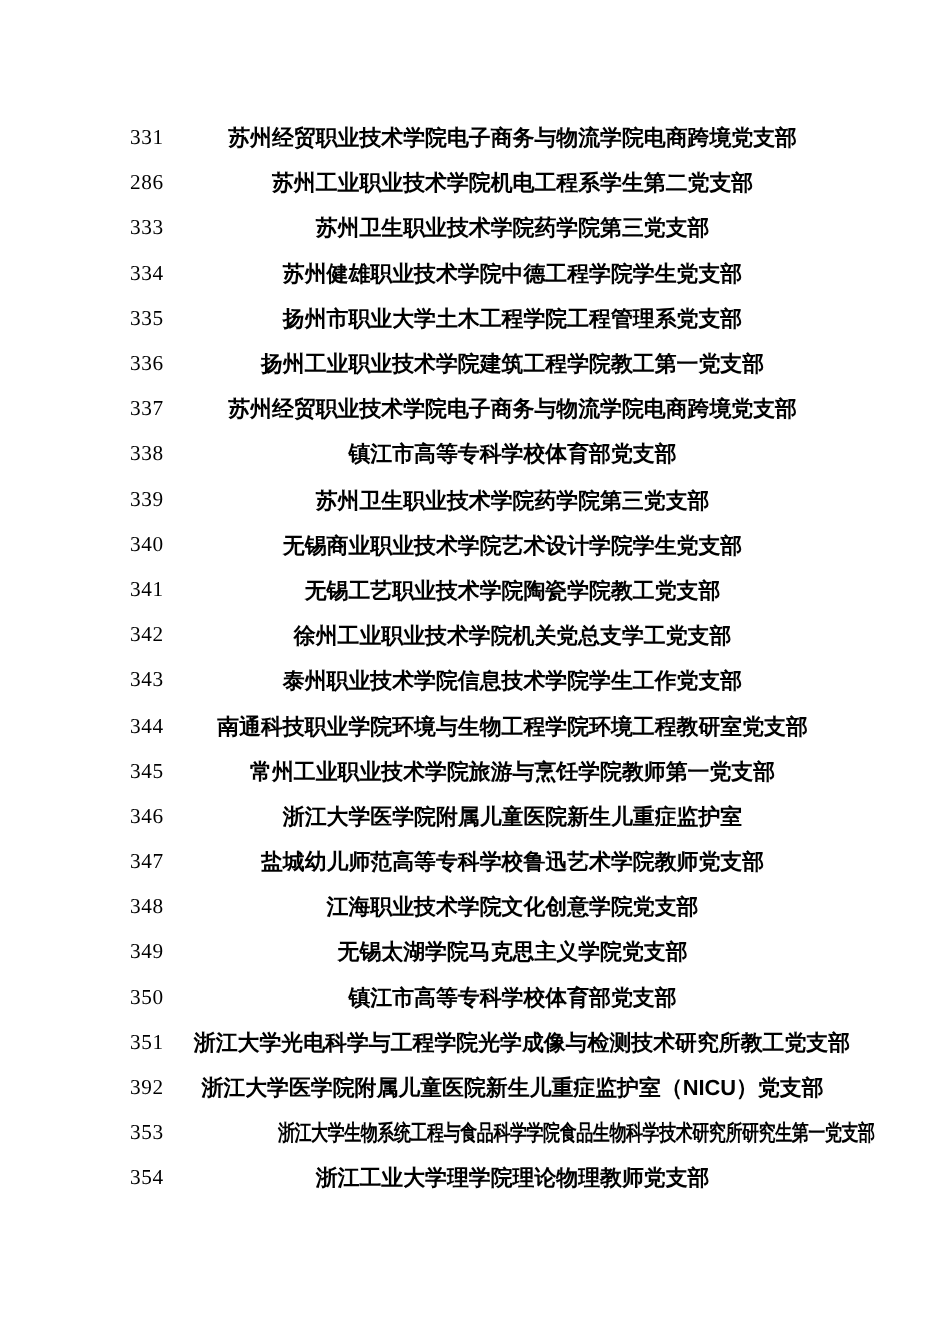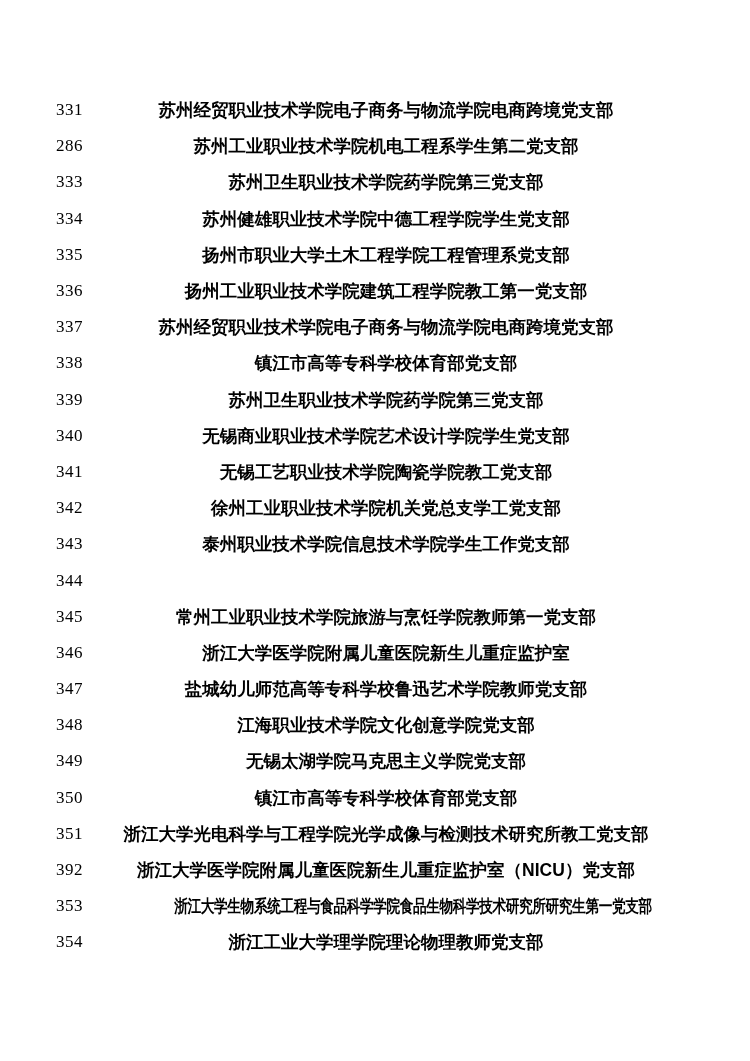--- a/index.html
+++ b/index.html
@@ -8,21 +8,21 @@
     background: #ffffff;
   }
   .page {
     position: relative;
     width: 750px;
     height: 1061px;
     background: #ffffff;
     overflow: hidden;
   }
   .list {
-    padding: 92px 85px 0 32px; 
+    padding: 92px 85px 0 80px; 
   }
   .row {
     display: flex;
     align-items: center;
     height: 36.2px;
   }
   .num {
     width: 75px;
     flex: 0 0 75px;
     text-align: center;
@@ -113,20 +113,21 @@
     <div class="name">徐州工业职业技术学院机关党总支学工党支部</div>
   </div>
 
   <div class="row">
     <div class="num">343</div>
     <div class="name">泰州职业技术学院信息技术学院学生工作党支部</div>
   </div>
 
   <div class="row">
     <div class="num">344</div>
+    <div class="name">南通科技职业学院环境与生物工程学院环境工程教研室党支部</div>
   </div>
 
   <div class="row">
     <div class="num">345</div>
     <div class="name">常州工业职业技术学院旅游与烹饪学院教师第一党支部</div>
   </div>
 
   <div class="row">
     <div class="num">346</div>
     <div class="name">浙江大学医学院附属儿童医院新生儿重症监护室</div>

